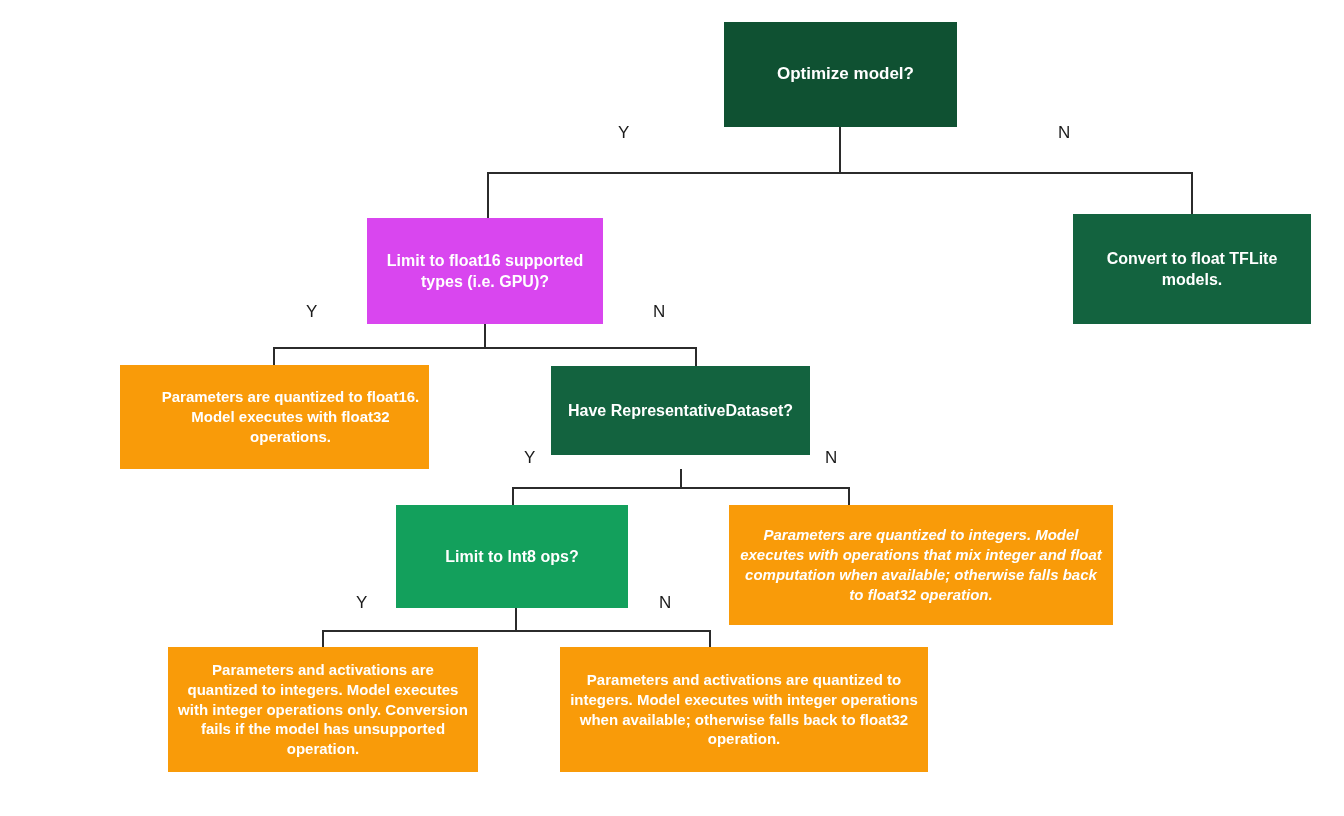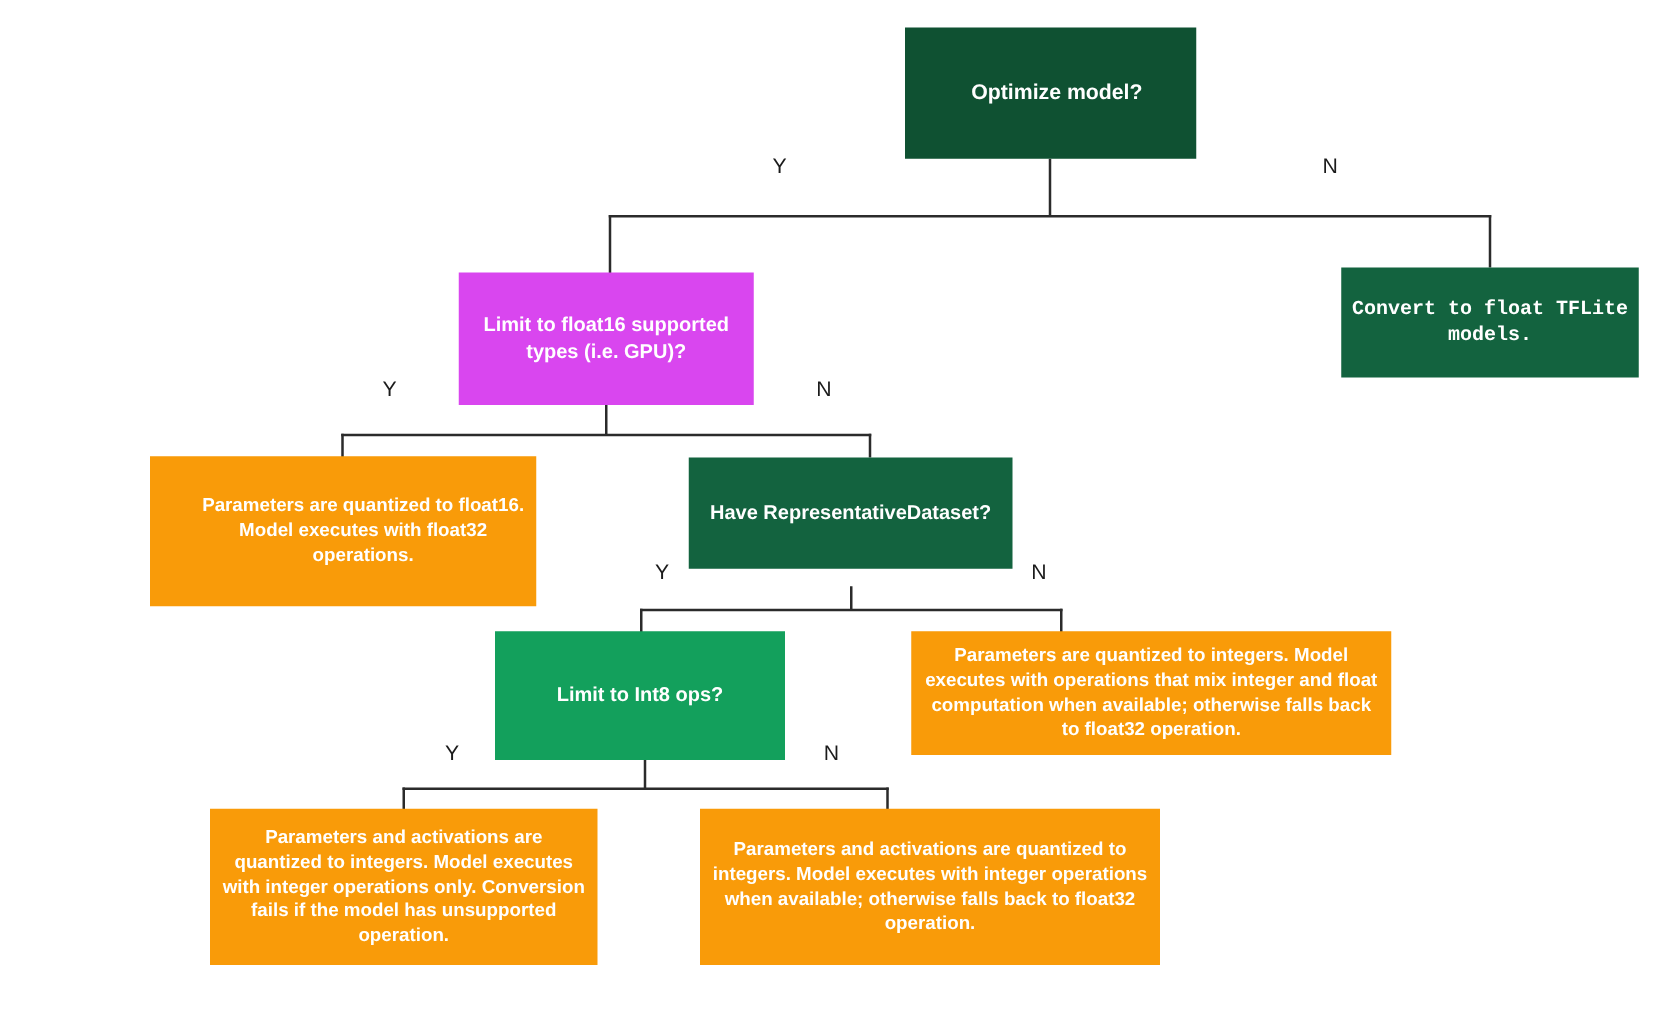--- a/index.html
+++ b/index.html
@@ -71,36 +71,36 @@
 
   <div class="edge edge-v" style="left:1191px; top:172px; width:2px; height:42px;"></div>
 
   <div class="branch-label" style="left:618px; top:124px;"><span>Y</span></div>
   <div class="branch-label" style="left:1058px; top:124px;"><span>N</span></div>
 
   <div class="node node-green" style="left:367px; top:218px; width:236px; height:106px; font-size:16px;">
     <span>Limit to float16 supported types (i.e. GPU)?</span>
   </div>
 
-  <div class="node node-mid" style="left:1073px; top:214px; width:238px; height:88px; font-size:16px;font-family:Liberation Mono, monospace;">
+  <div class="node node-mid" style="left:1073px; top:214px; width:238px; height:110px; font-size:16px;">
     <span>Convert to float TFLite models.</span>
   </div>
 
   <div class="edge edge-v" style="left:484px; top:324px; width:2px; height:24px;"></div>
 
   <div class="edge edge-h" style="left:273px; top:347px; width:424px; height:2px;"></div>
 
   <div class="edge edge-v" style="left:273px; top:347px; width:2px; height:19px;"></div>
 
   <div class="edge edge-v" style="left:695px; top:347px; width:2px; height:19px;"></div>
 
   <div class="branch-label" style="left:306px; top:303px;"><span>Y</span></div>
   <div class="branch-label" style="left:653px; top:303px;"><span>N</span></div>
 
-  <div class="node node-orange" style="left:120px; top:365px; width:309px; height:120px; font-size:15px;padding-left:40px;">
+  <div class="node node-orange" style="left:120px; top:365px; width:309px; height:104px; font-size:15px;padding-left:40px;">
     <span>Parameters are quantized to float16. Model executes with float32 operations.</span>
   </div>
 
   <div class="node node-mid" style="left:551px; top:366px; width:259px; height:89px; font-size:16px;">
     <span>Have RepresentativeDataset?</span>
   </div>
 
   <div class="edge edge-v" style="left:680px; top:469px; width:2px; height:19px;"></div>
 
   <div class="edge edge-h" style="left:512px; top:487px; width:338px; height:2px;"></div>
@@ -109,21 +109,21 @@
 
   <div class="edge edge-v" style="left:848px; top:487px; width:2px; height:19px;"></div>
 
   <div class="branch-label" style="left:524px; top:449px;"><span>Y</span></div>
   <div class="branch-label" style="left:825px; top:449px;"><span>N</span></div>
 
   <div class="node node-green2" style="left:396px; top:505px; width:232px; height:103px; font-size:16px;">
     <span>Limit to Int8 ops?</span>
   </div>
 
-  <div class="node node-orange" style="left:729px; top:505px; width:384px; height:99px; font-size:15px;">
+  <div class="node node-orange" style="left:729px; top:505px; width:384px; height:120px; font-size:15px;font-style:italic;">
     <span>Parameters are quantized to integers. Model executes with operations that mix integer and float computation when available; otherwise falls back to float32 operation.</span>
   </div>
 
   <div class="edge edge-v" style="left:515px; top:608px; width:2px; height:24px;"></div>
 
   <div class="edge edge-h" style="left:322px; top:630px; width:389px; height:2px;"></div>
 
   <div class="edge edge-v" style="left:322px; top:630px; width:2px; height:18px;"></div>
 
   <div class="edge edge-v" style="left:709px; top:630px; width:2px; height:18px;"></div>

